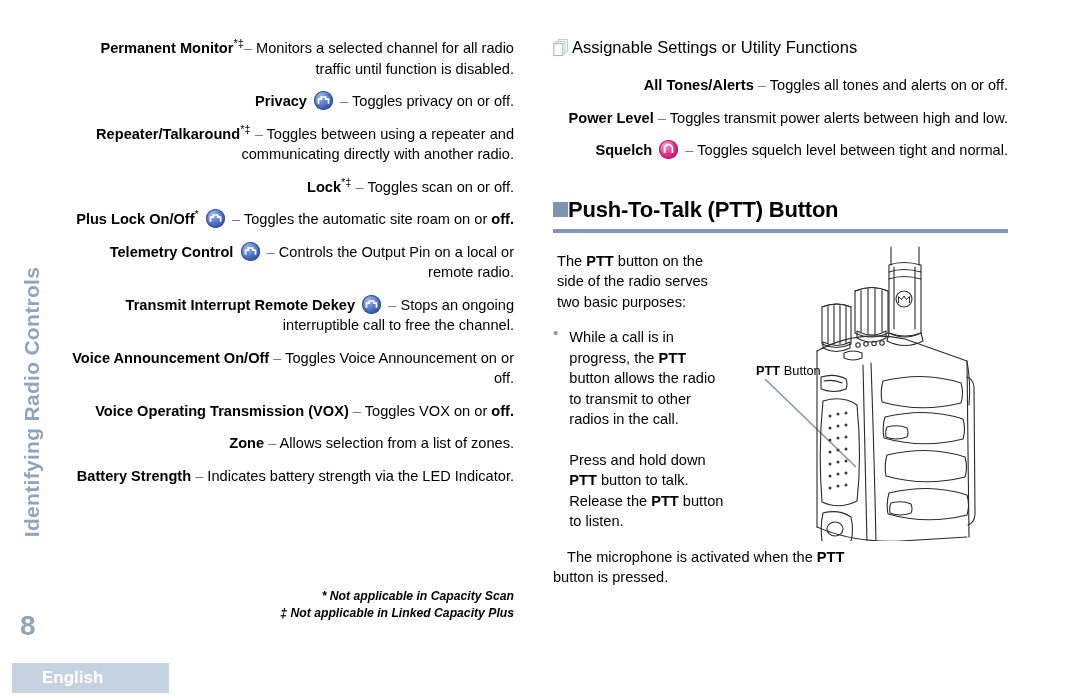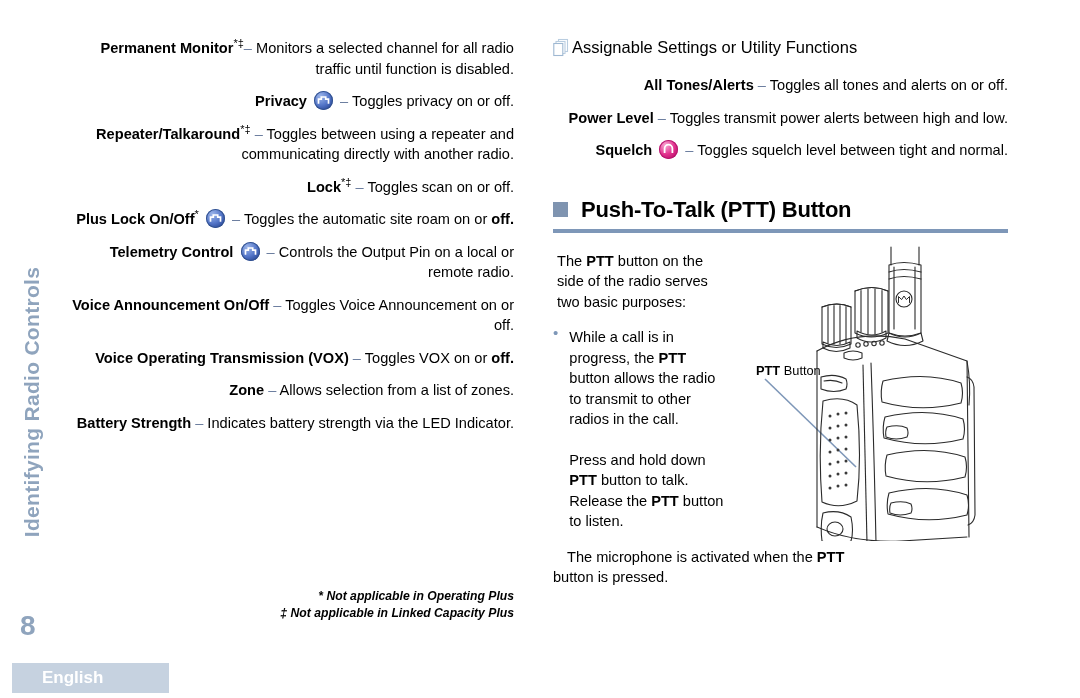--- a/index.html
+++ b/index.html
@@ -113,21 +113,20 @@
     gap: 2px;
   }
   .pages-icon { width: 17px; height: 19px; flex: none; }
 
   .main-head {
     font-size: 22px;
     font-weight: bold;
     margin: 36px 0 0 0;
     display: flex;
     align-items: center;
-    gap: 13px;
     letter-spacing: -0.2px;
   }
   .square-bullet {
     width: 15px;
     height: 15px;
     background: #7f94b0;
     flex: none;
   }
   .head-rule {
     height: 4px;
@@ -247,20 +246,29 @@
   <p class="para">
     <span class="term">Telemetry Control</span>
     <span class="fn-icon blue">
       <svg width="19" height="19" viewBox="0 0 19 19">
           <path d="M4.5 12.8 L4.5 8.2 L7.3 8.2 L7.3 6.0 L11.7 6.0 L11.7 8.2 L14.5 8.2 L14.5 12.8" fill="none" stroke="#ffffff" stroke-width="1.7" stroke-linejoin="miter"></path>
         </svg>
     </span>
     <span class="dash">–</span><span> Controls the Output Pin on a local or remote radio.</span>
   </p>
 
+  <p class="para">
+    <span class="term">Transmit Interrupt Remote Dekey</span>
+    <span class="fn-icon blue">
+      <svg width="19" height="19" viewBox="0 0 19 19">
+          <path d="M4.5 12.8 L4.5 8.2 L7.3 8.2 L7.3 6.0 L11.7 6.0 L11.7 8.2 L14.5 8.2 L14.5 12.8" fill="none" stroke="#ffffff" stroke-width="1.7" stroke-linejoin="miter"></path>
+        </svg>
+    </span>
+    <span class="dash">–</span><span> Stops an ongoing interruptible call to free the channel.</span>
+  </p>
 
   <p class="para">
     <span class="term">Voice Announcement On/Off</span>
     <span class="dash">–</span><span> Toggles Voice Announcement on or off.</span>
   </p>
 
   <p class="para">
     <span class="term">Voice Operating Transmission (VOX)</span>
     <span class="dash">–</span><span> Toggles VOX on or </span><span class="term">off.</span>
   </p>
@@ -270,21 +278,21 @@
     <span class="dash">–</span><span> Allows selection from a list of zones.</span>
   </p>
 
   <p class="para">
     <span class="term">Battery Strength</span>
     <span class="dash">–</span><span> Indicates battery strength via the LED Indicator.</span>
   </p>
 </div>
 
 <div id="footnotes">
-  <div>* Not applicable in Operating Plus</div>
+  <div>* Not applicable in Capacity Scan</div>
   <div>‡ Not applicable in Linked Capacity Plus</div>
 </div>
 
 <div id="col-right" class="column">
 
   <div class="sub-head">
     <span class="pages-icon">
       <svg width="17" height="19" viewBox="0 0 17 19">
         <rect x="5.5" y="1.5" width="9" height="12" fill="#ffffff" stroke="#b9cde0" stroke-width="1.1"></rect>
         <rect x="3.0" y="3.5" width="9" height="12" fill="#ffffff" stroke="#b9cde0" stroke-width="1.1"></rect>

